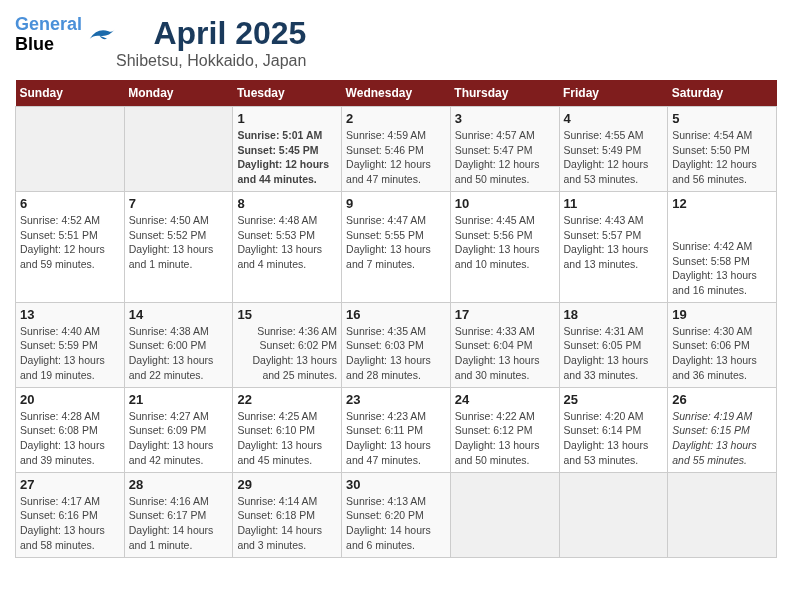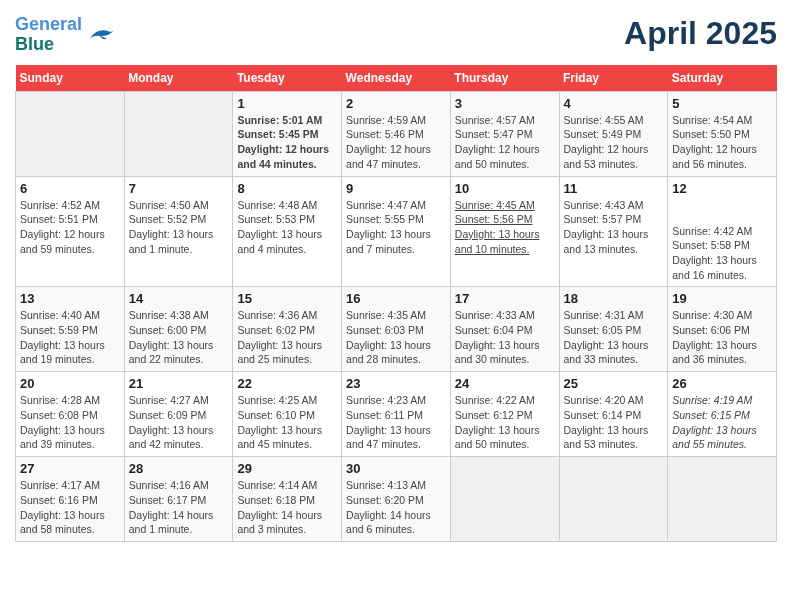--- a/index.html
+++ b/index.html
@@ -5,21 +5,20 @@
     * { box-sizing: border-box; margin: 0; padding: 0; }
     body {
       font-family: Arial, sans-serif;
       background: #fff;
       width: 792px;
       min-height: 612px;
       padding: 15px;
     }
     .header-area {
       display: flex;
-      justify-content: space-between;
       align-items: flex-start;
       margin-bottom: 10px;
     }
     .logo {
       display: flex;
       align-items: center;
     }
     .logo-text {
       font-size: 18px;
       font-weight: bold;
@@ -45,21 +44,21 @@
     .location-title {
       font-size: 16px;
       color: #555;
     }
     table {
       width: 100%;
       border-collapse: collapse;
       font-size: 11px;
     }
     thead tr th {
-      background-color: #ef4444;
+      background-color: #7f1d1d;
       color: #fff;
       padding: 6px 4px;
       text-align: left;
       font-size: 12px;
       font-weight: bold;
     }
     tbody tr td {
       border: 1px solid #ccc;
       vertical-align: top;
       padding: 4px;
@@ -88,30 +87,31 @@
     }
   </style>
 </head>
 <body>
 
 <div class="header-area">
   <div class="logo">
     <div>
       <div class="logo-text">
         <span>General</span><br>
-        <span style="color:#0f766e;">Blue</span>
+        <span style="color:#000000;">Blue</span>
       </div>
     </div>
     <svg class="logo-icon" viewBox="0 0 40 30" fill="none">
       <path d="M5 20 Q15 5 30 10 Q35 12 38 8 Q30 18 18 16 Q10 15 5 20Z" fill="#1a6aab"></path>
       <path d="M18 16 Q22 22 28 20 Q24 18 18 16Z" fill="#1a6aab"></path>
     </svg>
   </div>
   <div class="title-block">
     <div class="month-title">April 2025</div>
+    <div class="location-title">Shibetsu, Hokkaido, Japan</div>
   </div>
 </div>
 
 <table>
   <thead>
     <tr>
     <th>Sunday</th>
         <th>Monday</th>
         <th>Tuesday</th>
         <th>Wednesday</th>
@@ -175,21 +175,21 @@
 Daylight: 13 hours and 4 minutes.</div>
         </td>
         <td>
           <div class="day-num">9</div>
           <div class="day-info" style="white-space: pre-line;">Sunrise: 4:47 AM
 Sunset: 5:55 PM
 Daylight: 13 hours and 7 minutes.</div>
         </td>
         <td>
           <div class="day-num">10</div>
-          <div class="day-info" style="white-space: pre-line; text-decoration: underline;">Sunrise: 4:45 AM
+          <div class="day-info" style="white-space: pre-line;">Sunrise: 4:45 AM
 Sunset: 5:56 PM
 Daylight: 13 hours and 10 minutes.</div>
         </td>
         <td>
           <div class="day-num">11</div>
           <div class="day-info" style="white-space: pre-line;">Sunrise: 4:43 AM
 Sunset: 5:57 PM
 Daylight: 13 hours and 13 minutes.</div>
         </td>
         <td>
@@ -207,21 +207,21 @@
 Daylight: 13 hours and 19 minutes.</div>
         </td>
         <td>
           <div class="day-num">14</div>
           <div class="day-info" style="white-space: pre-line;">Sunrise: 4:38 AM
 Sunset: 6:00 PM
 Daylight: 13 hours and 22 minutes.</div>
         </td>
         <td>
           <div class="day-num">15</div>
-          <div class="day-info" style="white-space: pre-line;">Sunrise: 4:36 AM
+          <div class="day-info" style="white-space: pre-line; text-align: right;">Sunrise: 4:36 AM
 Sunset: 6:02 PM
 Daylight: 13 hours and 25 minutes.</div>
         </td>
         <td>
           <div class="day-num">16</div>
           <div class="day-info" style="white-space: pre-line;">Sunrise: 4:35 AM
 Sunset: 6:03 PM
 Daylight: 13 hours and 28 minutes.</div>
         </td>
         <td>

